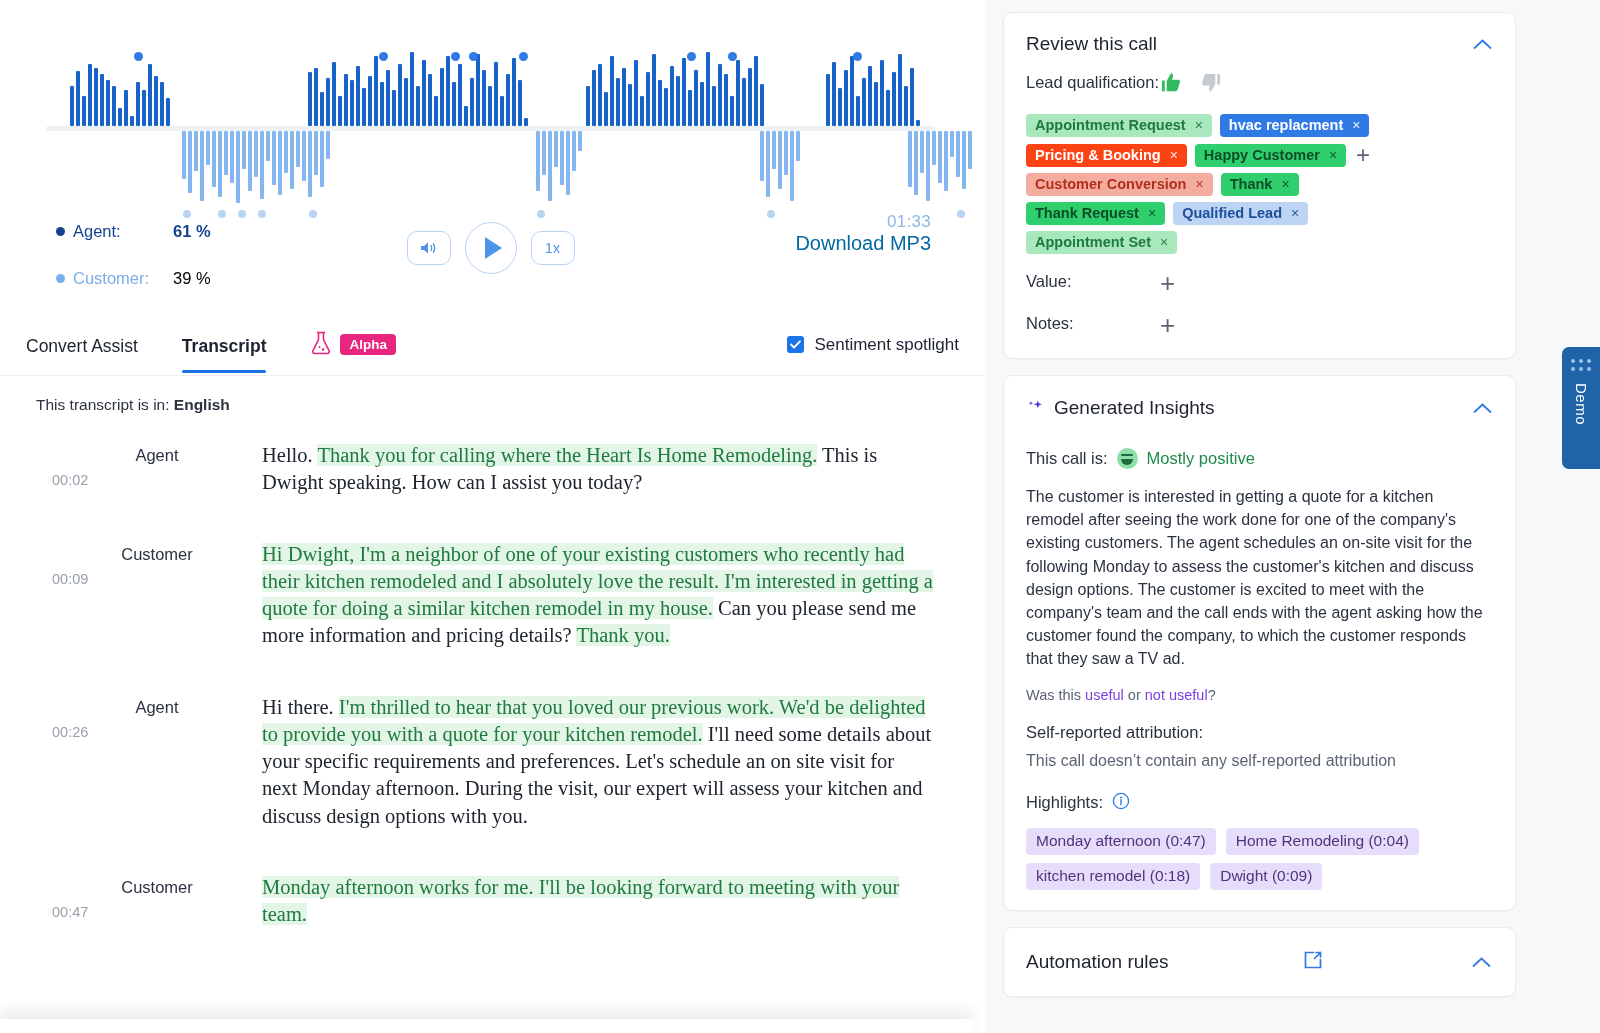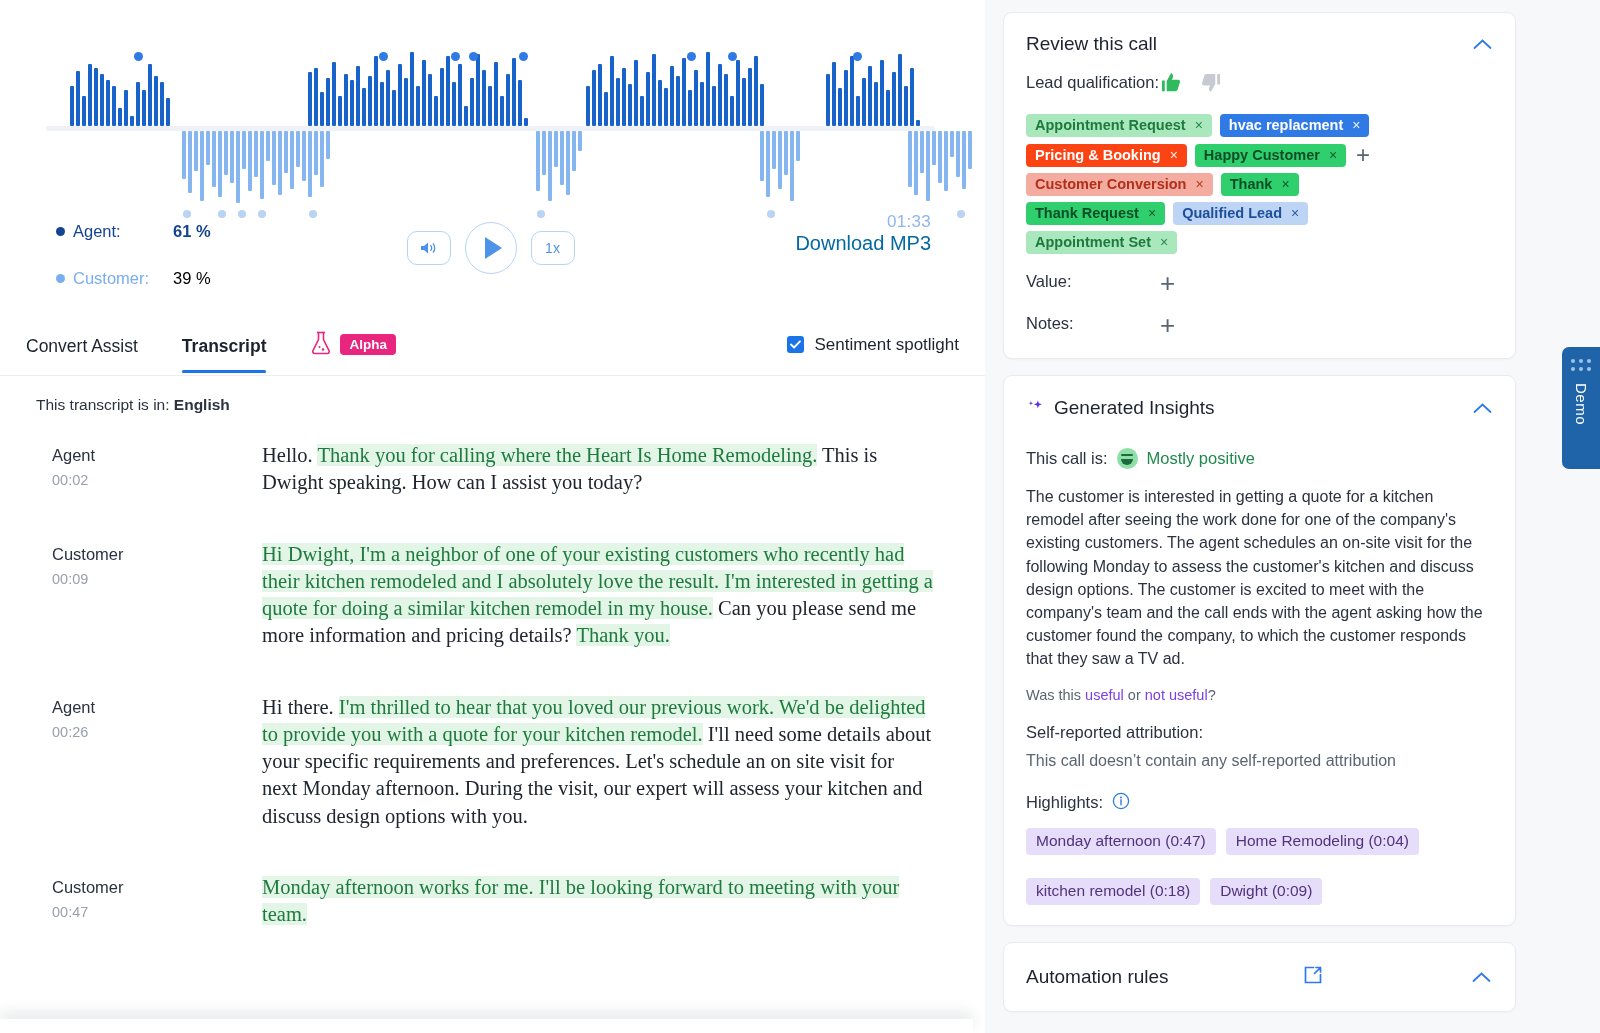--- a/index.html
+++ b/index.html
@@ -102,21 +102,21 @@
 
   
   .lang-row { padding: 20px 26px 0 36px; font-size: 15.5px; color: #2b3240; }
   .lang-row b { font-weight: bold; margin-top: 48px; }
   .transcript {
     flex: 1; overflow: hidden; position: relative;
     padding: 28px 30px 0 52px;
   }
   .entry { display: flex; margin-bottom: 44px; }
   .entry-meta { width: 210px; flex: 0 0 210px; padding-top: 4px; }
-  .spk { font-size: 16.5px; color: #2b3240; }
+  .spk { font-size: 16.5px; color: #2b3240; text-align: center; }
   .tstamp { font-size: 14.5px; color: #9aa1ad; margin-top: 7px; }
   .entry-text {
     font-family: "Liberation Serif", serif;
     font-size: 20.5px; line-height: 1.33; color: #20262f; max-width: 672px;
   }
   .hl { background: #e2f5e6; color: #1f7a3e; }
   .fade-bottom {
     position: absolute; left: 0; right: 0; bottom: 0; height: 62px;
     background: linear-gradient(to bottom, rgba(255,255,255,0), #ffffff 72%);
     pointer-events: none;
@@ -188,21 +188,21 @@
   .sec-label { font-size: 16.5px; color: #2b3240; margin-top: 20px; }
   .summary-p {
     font-size: 16px; line-height: 1.45; color: #2b3240; margin-top: 16px;
   }
   .useful-line { font-size: 14.5px; color: #5b6472; margin-top: 16px; }
   .useful-line a { color: #7b3fe4; text-decoration: none; cursor: pointer; }
   .muted-line { font-size: 16px; color: #5b6472; margin-top: 10px; }
 
   .hl-row { display: flex; align-items: center; gap: 9px; margin-top: 22px; font-size: 16.5px; color: #2b3240; }
   .info-ico { cursor: pointer; }
-  .hlchips { display: flex; flex-wrap: wrap; gap: 23px 10px; margin-top: 14px; max-width: 470px; }
+  .hlchips { display: flex; flex-wrap: wrap; gap: 8px 10px; margin-top: 14px; max-width: 470px; }
   .hlchip {
     background: #e6ddfb; color: #53327d; font-size: 15.5px;
     padding: 4px 10px 5px 10px; border-radius: 4px; white-space: nowrap; cursor: pointer;
   }
 
   
   .demo-tab {
     position: absolute; right: 0; top: 347px;
     width: 38px; height: 122px;
     background: #1f63a8; border-radius: 7px 0 0 7px;

